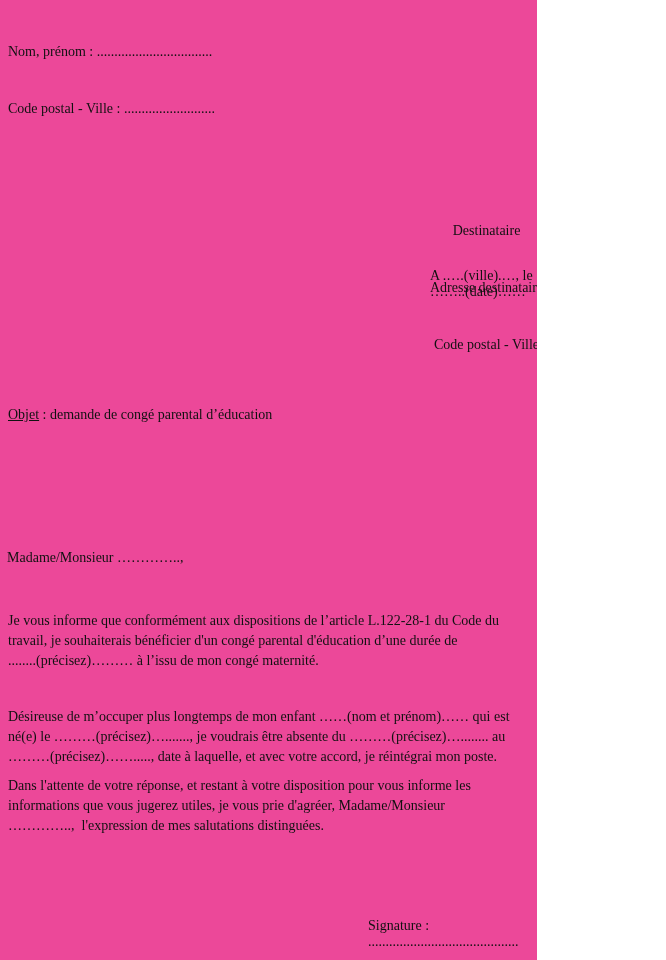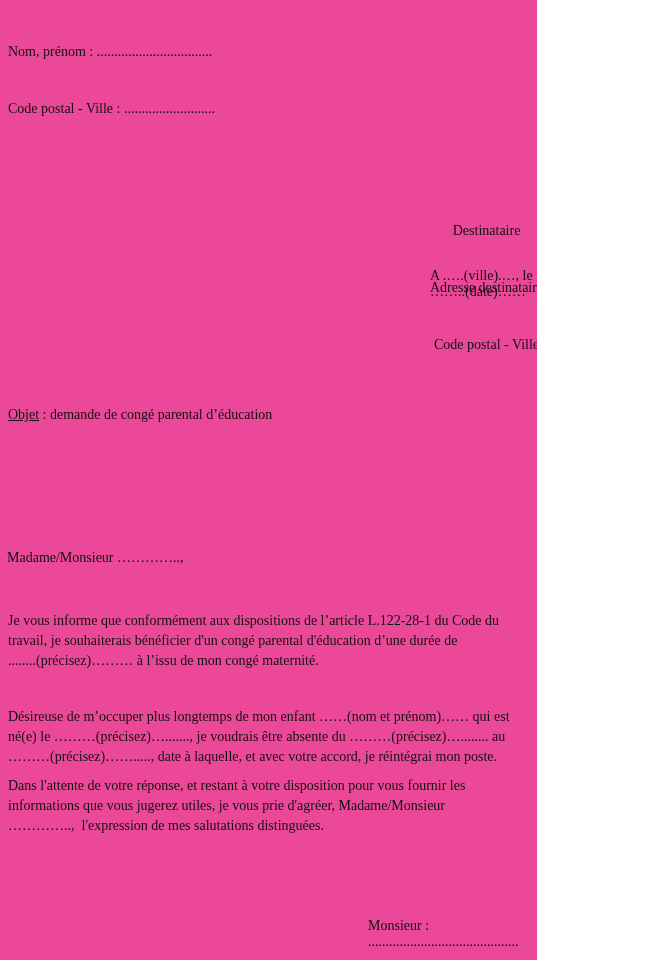--- a/index.html
+++ b/index.html
@@ -68,19 +68,19 @@
   <div class="block salutation">Madame/Monsieur …………..,</div>
 
   <div class="block para paragraph-1">Je vous informe que conformément aux dispositions de l’article L.122-28-1 du Code du
 travail, je souhaiterais bénéficier d'un congé parental d'éducation d’une durée de
 ........(précisez)……… à l’issu de mon congé maternité.</div>
 
   <div class="block para paragraph-2">Désireuse de m’occuper plus longtemps de mon enfant ……(nom et prénom)…… qui est
 né(e) le ………(précisez)…......., je voudrais être absente du ………(précisez)…........ au
 ………(précisez)……....., date à laquelle, et avec votre accord, je réintégrai mon poste.</div>
 
-  <div class="block para paragraph-3">Dans l'attente de votre réponse, et restant à votre disposition pour vous fournir les
+  <div class="block para paragraph-3">Dans l'attente de votre réponse, et restant à votre disposition pour vous informe les
 informations que vous jugerez utiles, je vous prie d'agréer, Madame/Monsieur
 …………..,  l'expression de mes salutations distinguées.</div>
 
-  <div class="block signature">Monsieur : ...........................................</div>
+  <div class="block signature">Signature : ...........................................</div>
 
 </div>
 
 </body></html>

